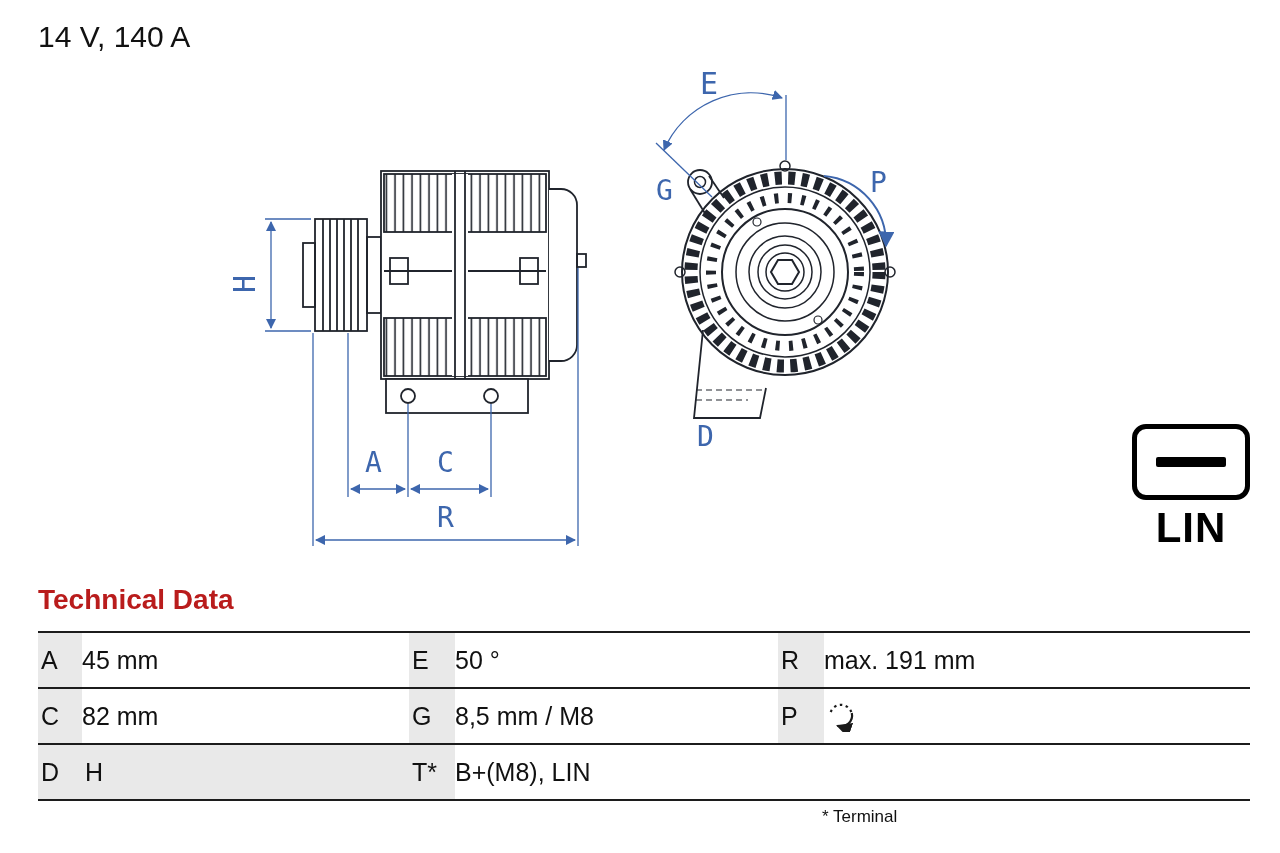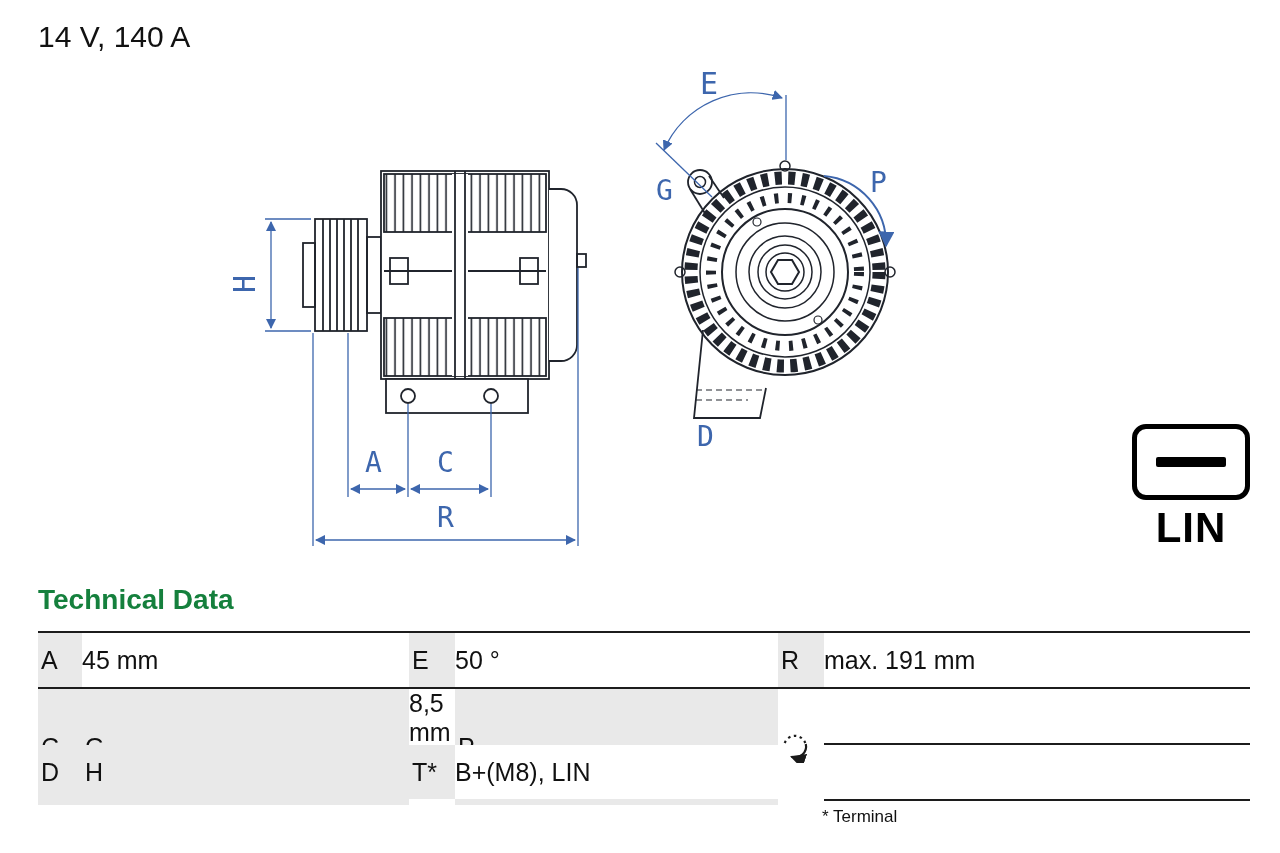--- a/index.html
+++ b/index.html
@@ -15,21 +15,21 @@
   
   .lin-badge{position:absolute;left:1130px;top:424px;width:122px;text-align:center;}
   .lin-box{
     width:108px;height:66px;border:5px solid #000;border-radius:14px;margin:0 auto;
     display:flex;align-items:center;justify-content:center;background:#fff;
   }
   .lin-bar{width:70px;height:10px;background:#000;border-radius:2px;}
   .lin-label{font-size:42px;font-weight:700;color:#000;margin-top:4px;letter-spacing:1px;}
   
   .td-heading{
-    position:absolute;left:38px;top:584px;font-size:28px;font-weight:700;color:#15803d;
+    position:absolute;left:38px;top:584px;font-size:28px;font-weight:700;color:#b91c1c;
   }
   .td-wrap{position:absolute;left:38px;top:631px;width:1212px;}
   .td-table{border-top:2px solid #1c1c1c;}
   .t-row{
     display:grid;grid-template-columns:44px 327px 46px 323px 46px 1fr;
     border-bottom:2px solid #1c1c1c;height:54px;
   }
   .cell{display:flex;align-items:center;font-size:25px;color:#111;}
   .cell.key{background:#e9e9e9;padding-left:3px;}
   .cell.val{padding-left:0;background:#fff;}
@@ -165,20 +165,21 @@
       <div class="t-row">
         <div class="cell key">A</div>
         <div class="cell val">45 mm</div>
         <div class="cell key">E</div>
         <div class="cell val">50 °</div>
         <div class="cell key">R</div>
         <div class="cell val">max. 191 mm</div>
       </div>
       <div class="t-row">
         <div class="cell key">C</div>
+        <div class="cell val">82 mm</div>
         <div class="cell key">G</div>
         <div class="cell val">8,5 mm / M8</div>
         <div class="cell key">P</div>
         <div class="cell val">
           <svg width="34" height="32" viewBox="0 0 34 32">
             <g fill="none" stroke="#1a1a1a" stroke-width="2.2">
               <path d="M6.7,12 A 11,11 0 0 1 27.3,12" stroke-dasharray="2.5 3.5"></path>
               <path d="M27.8,13 A 11,11 0 0 1 13.5,25.8" marker-end="url(#arrD)"></path>
             </g>
           </svg>

